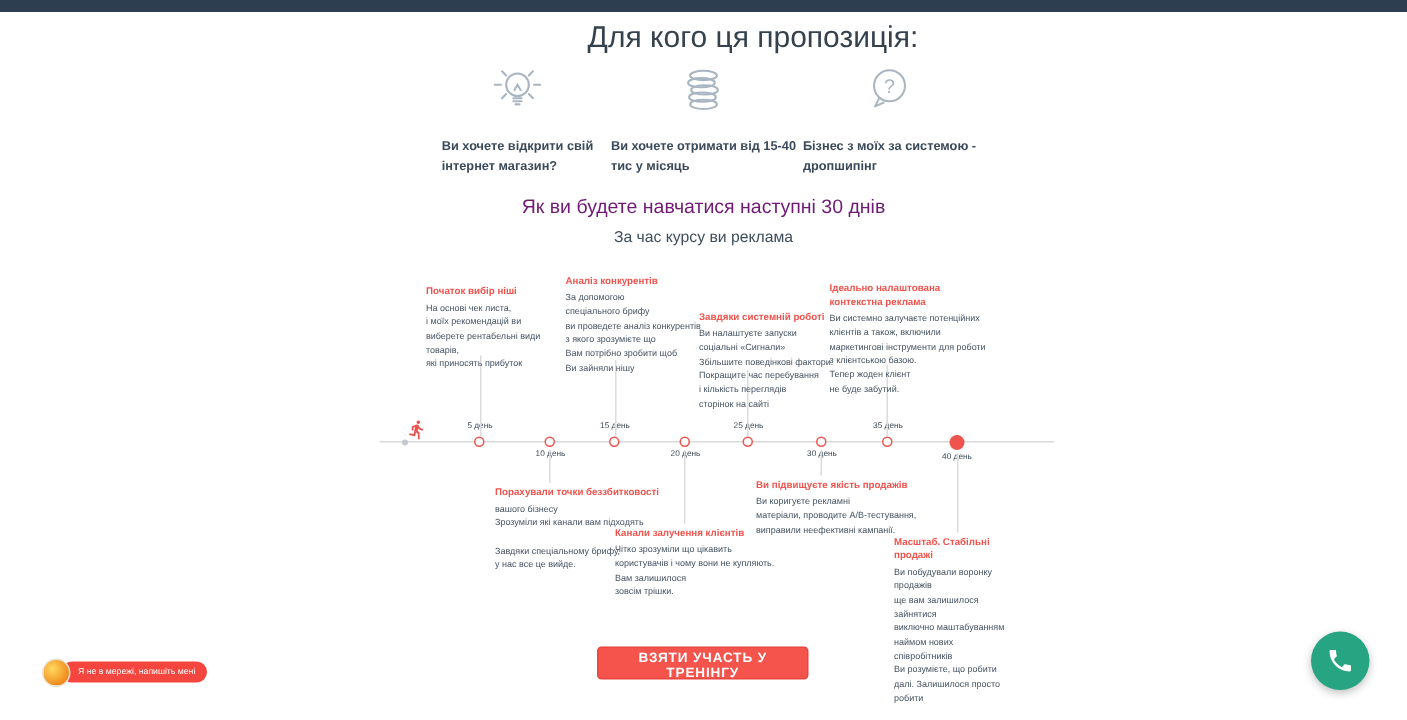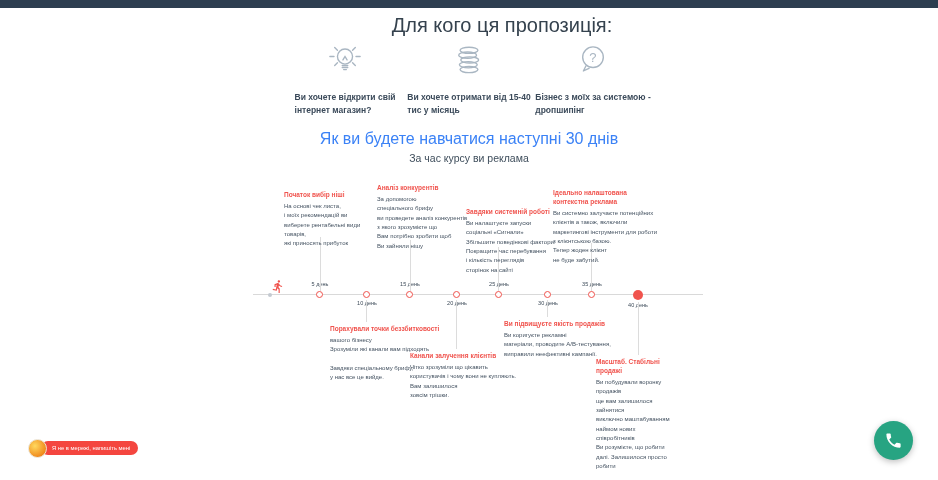--- a/index.html
+++ b/index.html
@@ -7,21 +7,21 @@
         font-family:"Liberation Sans",sans-serif;}
   .topbar{position:absolute;left:0;top:0;width:938px;height:8px;background:#2d3e50;}
   .h1{position:absolute;left:0;top:14px;width:938px;text-align:center;
       font-size:20px;font-weight:500;color:#35424e;padding-left:33px;}
   .audience{position:absolute;left:0;top:40px;width:938px;display:flex;justify-content:center;}
   .aud-item{width:124px;display:flex;flex-direction:column;align-items:center;}
   .aud-icon{height:44px;display:flex;align-items:center;justify-content:center;margin-bottom:7px;}
   .aud-label{font-size:8.5px;font-weight:700;color:#3b4a5a;
              line-height:1.55;white-space:pre-line;}
   .h2{position:absolute;left:0;top:130px;width:938px;text-align:center;
-      font-size:16px;font-weight:500;color:#3b82f6;}
+      font-size:13px;font-weight:500;color:#701a75;}
   .sub{position:absolute;left:0;top:152px;width:938px;text-align:center;
        font-size:10.5px;color:#3f4e5c;}
   .tl-line{position:absolute;left:253px;top:294px;width:450px;height:1px;background:#d9d9d9;}
   .tl-start{position:absolute;left:268px;top:293px;width:4px;height:4px;border-radius:50%;background:#c4cad1;}
   .runner{position:absolute;left:271px;top:279px;}
   .tl-dot{position:absolute;top:291px;width:5px;height:5px;border:1.5px solid #f0534d;
           background:#fff;border-radius:50%;}
   .tl-dot.big{top:290px;width:10px;height:10px;border:0;background:#f0534d;}
   .tl-day{position:absolute;width:44px;text-align:center;font-size:5.5px;color:#3c4a58;}
   .tl-conn{position:absolute;width:1px;background:#dcdcdc;}
@@ -192,20 +192,21 @@
 продажів
 ще вам залишилося
 зайнятися
 виключно маштабуванням
 наймом нових співробітників
 Ви розумієте, що робити
 далі. Залишилося просто
 робити</div>
   </div>
 
+  <button class="cta">ВЗЯТИ УЧАСТЬ У ТРЕНІНГУ</button>
 
   <div class="chat">
     <span class="chat-avatar"></span>
     <span class="chat-pill">Я не в мережі, напишіть мені</span>
   </div>
 
   <div class="fab">
     <span>
       <svg width="19" height="19" viewBox="0 0 24 24" fill="#ffffff">
         <path d="M6.62 10.79c1.44 2.83 3.76 5.14 6.59 6.59l2.2-2.2c.27-.27.67-.36 1.02-.24 1.12.37 2.33.57 3.57.57.55 0 1 .45 1 1V20c0 .55-.45 1-1 1-9.39 0-17-7.61-17-17 0-.55.45-1 1-1h3.5c.55 0 1 .45 1 1 0 1.25.2 2.45.57 3.57.11.35.03.74-.25 1.02l-2.2 2.2z"></path>

